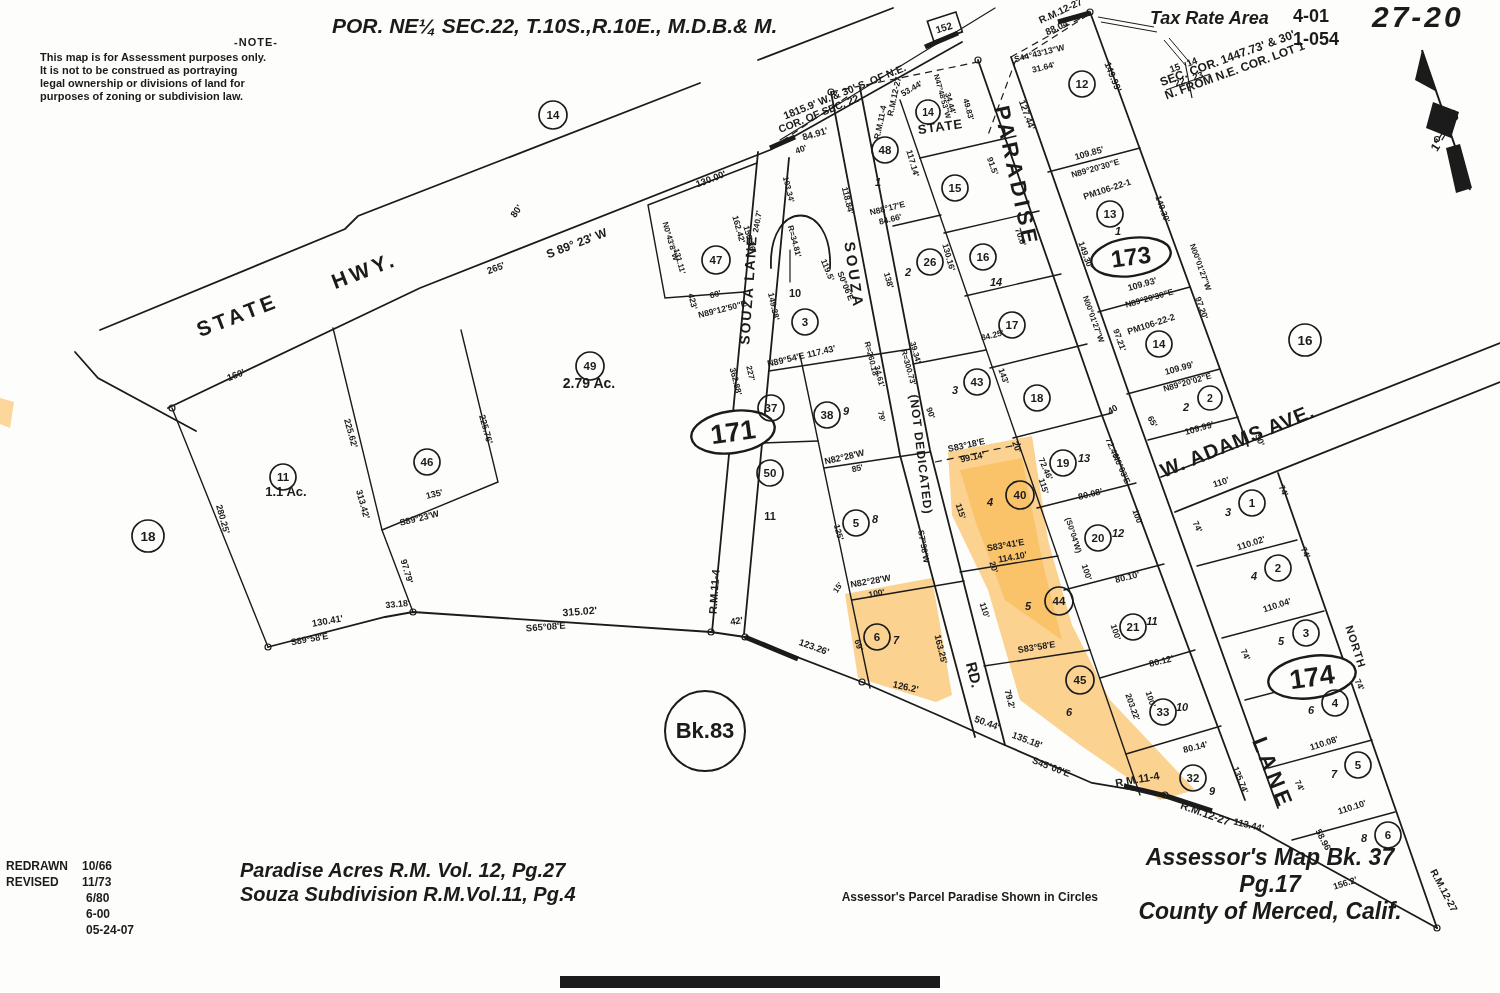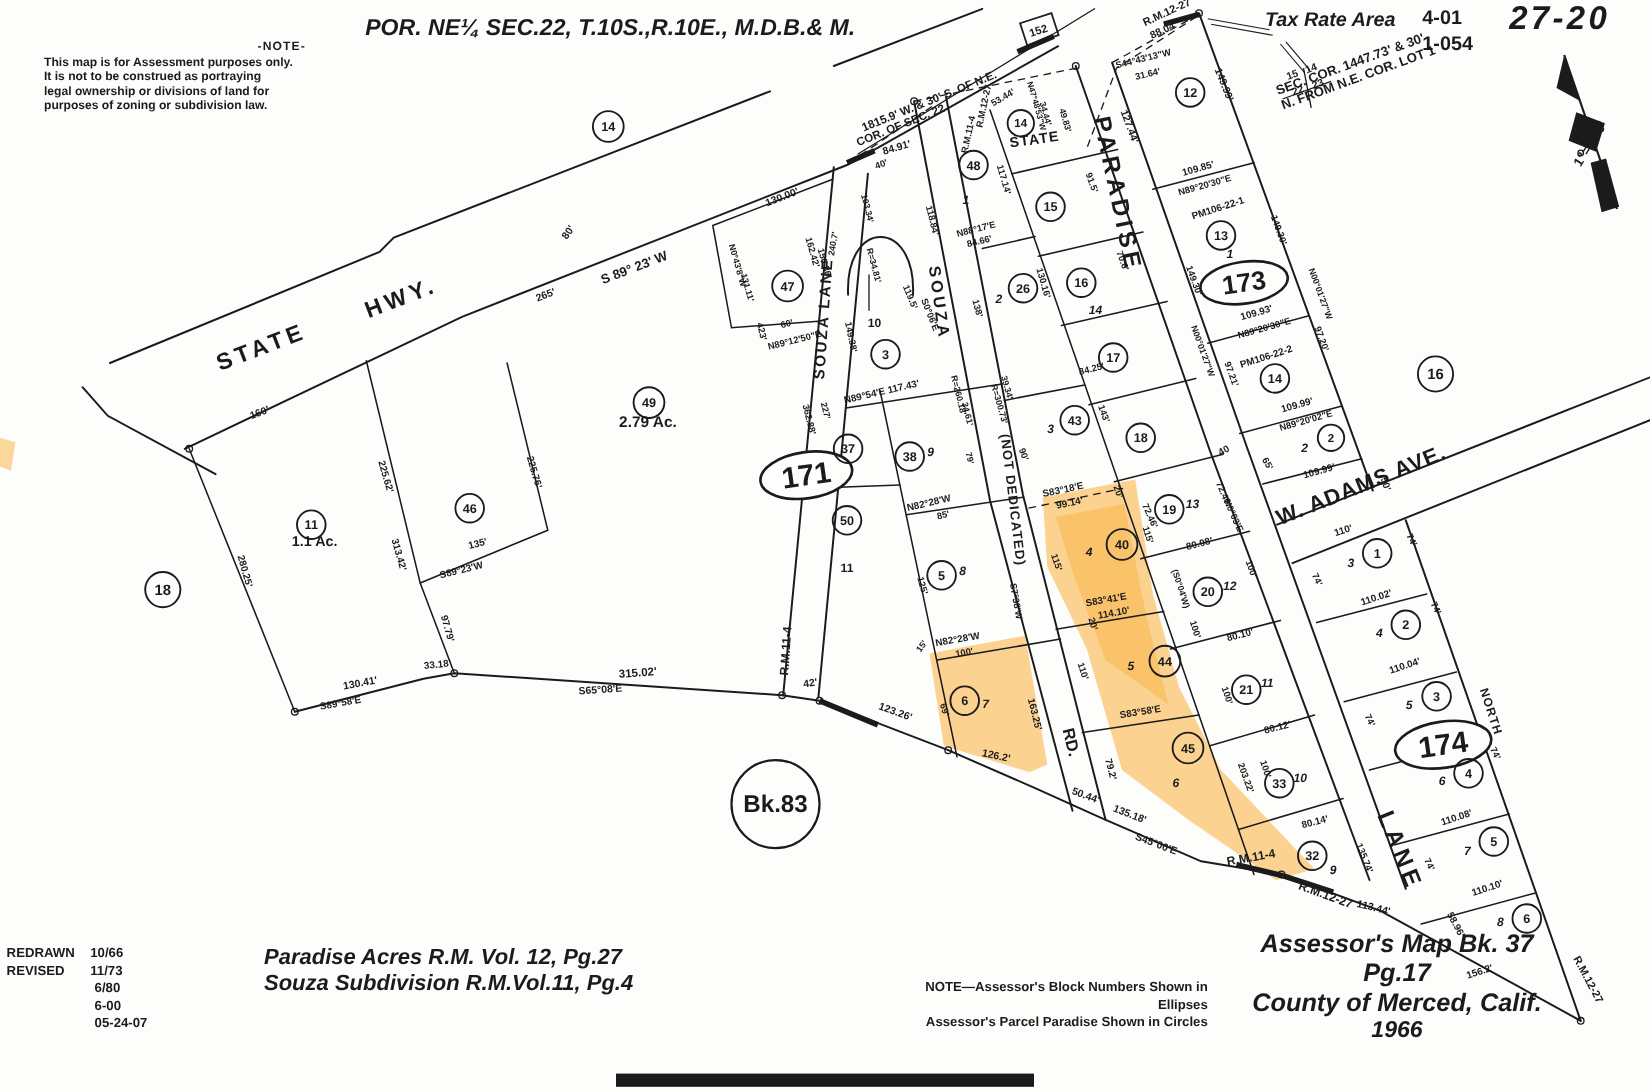--- a/index.html
+++ b/index.html
@@ -576,21 +576,19 @@
   <div class="rev-ind">6-00</div>
   <div class="rev-ind">05-24-07</div>
 </div>
 
 <div class="abs refs">
   <div>Paradise Acres  R.M. Vol. 12, Pg.27</div>
   <div>Souza  Subdivision  R.M.Vol.11, Pg.4</div>
 </div>
 
 <div class="abs legend-note">
-  <div>NOTE—Assessor's Block Numbers Shown in Ellipses</div>
   <div>Assessor's Parcel Paradise Shown in Circles</div>
 </div>
 
 <div class="abs credit">
   <div class="c1">Assessor's Map Bk. 37 Pg.17</div>
   <div class="c2">County of Merced, Calif.</div>
-  <div class="c3">1966</div>
 </div>
 
 </body></html>

